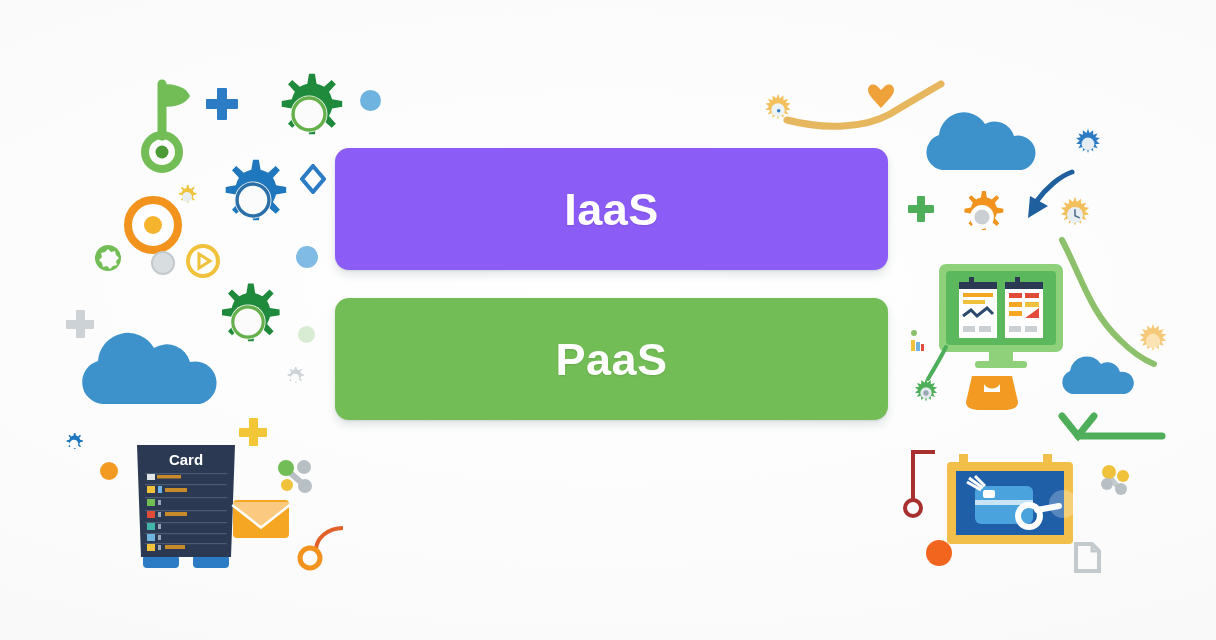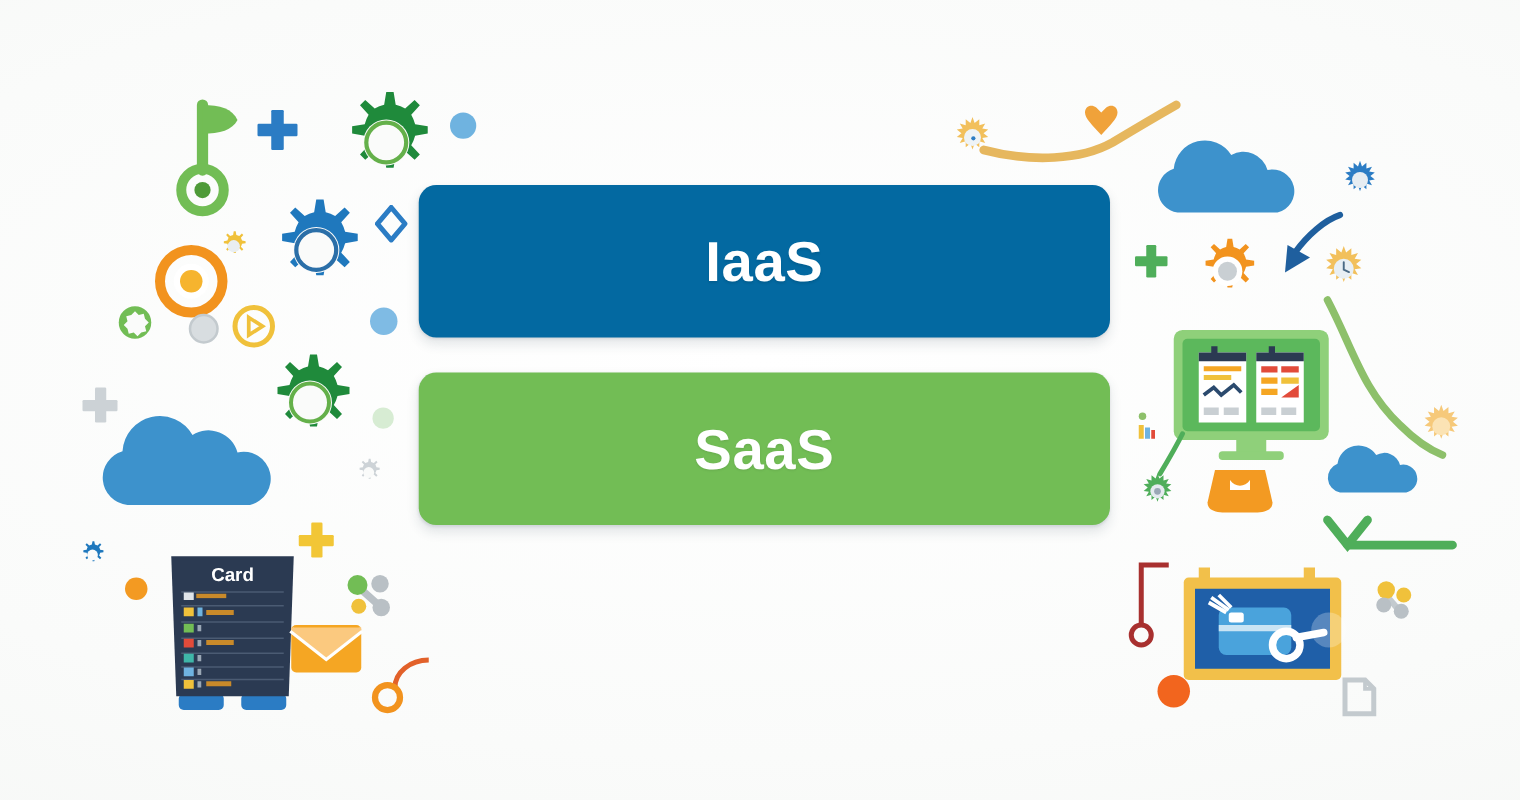--- a/index.html
+++ b/index.html
@@ -31,21 +31,21 @@
   .bar:last-child{margin-bottom:0;}
   .bar-label{
     color:#ffffff;
     font-size:45px;
     font-weight:bold;
     letter-spacing:.5px;
     text-shadow:0 1px 2px rgba(0,0,0,.10);
     line-height:1;
     user-select:none;
   }
-  .bar-iaas{background:#0369a1;}
+  .bar-iaas{background:#8b5cf6;}
   .bar-paas{background:#72bd55;}
   .bar-saas{background:#f39a22;}
 
   
   .deco{position:absolute;pointer-events:none;}
   .deco svg{display:block;overflow:visible;}
 
   
   .plus{position:absolute;}
   .plus i{position:absolute;display:block;border-radius:1px;}
@@ -252,21 +252,21 @@
       <path d="M55 8 C40 8 28 18 28 30" fill="none" stroke="#e2612a" stroke-width="4"></path>
       <circle cx="22" cy="38" r="10" fill="none" stroke="#f2931e" stroke-width="5"></circle>
     </svg>
   </div>
 
   <div class="bars">
     <div class="bar bar-iaas">
       <span class="bar-label">IaaS</span>
     </div>
     <div class="bar bar-paas">
-      <span class="bar-label">SaaS</span>
+      <span class="bar-label">PaaS</span>
     </div>
   </div>
 
   <div class="deco" style="left:755px;top:78px;">
     <svg width="200" height="64" viewBox="0 0 200 64">
       <path d="M32 42 C70 52 110 50 135 36 C155 24 172 14 186 6" fill="none" stroke="#e6b75e" stroke-width="7" stroke-linecap="round"></path>
     </svg>
   </div>
   <div class="deco" style="left:761px;top:93px;">
     <svg width="34" height="34" viewBox="0 0 100 100">

